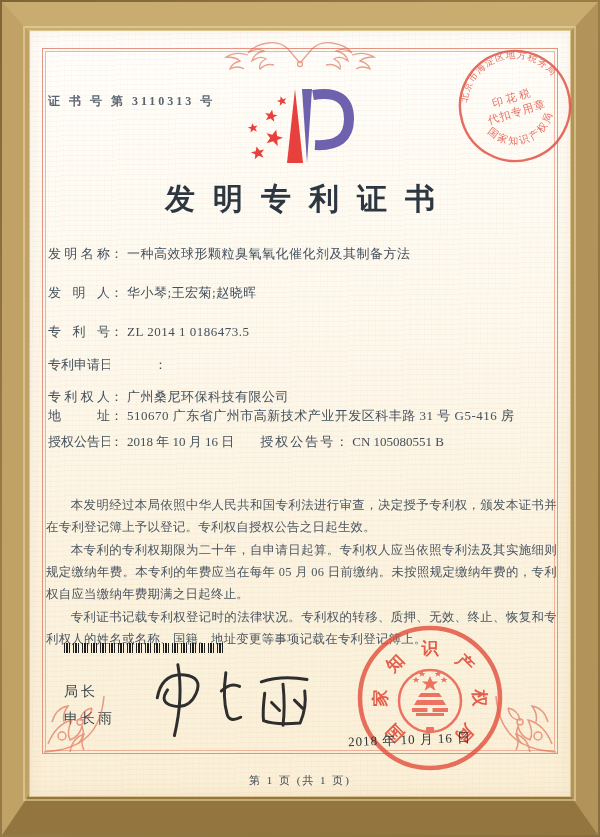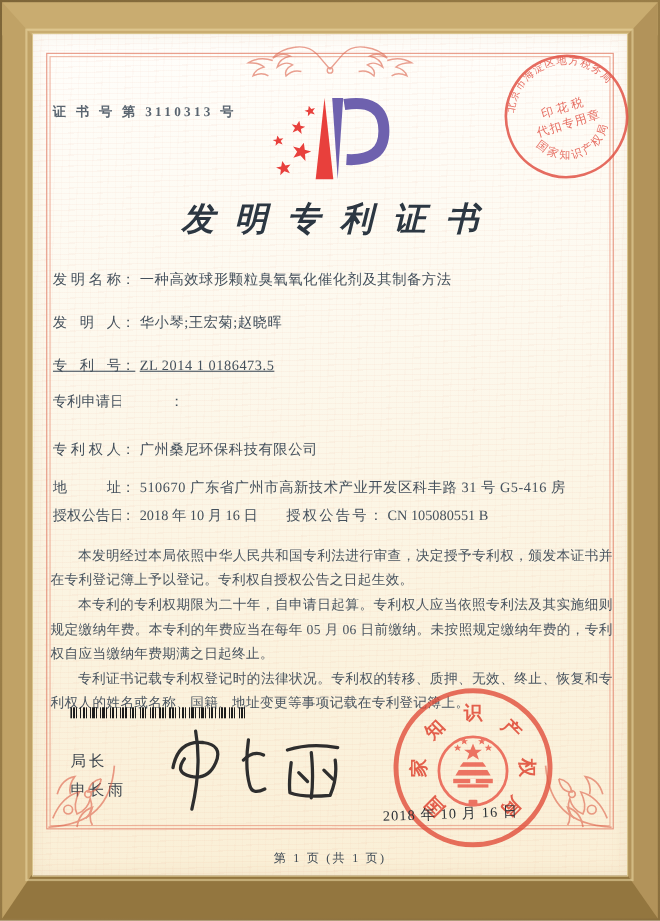--- a/index.html
+++ b/index.html
@@ -33,33 +33,33 @@
   .content{position:absolute;inset:0;color:#49545f;}
   
   .cert-no{
     position:absolute;left:18px;top:62px;font-size:12px;color:#5a6570;
     letter-spacing:3px;
     font-weight:bold;
   }
   .logo{position:absolute;left:208px;top:50px;}
   .title{
     position:absolute;left:0;right:0;top:148px;text-align:center;
-    font-size:30px;font-weight:700;color:#2c3742;letter-spacing:18px;text-indent:18px;font-style:italic;
+    font-size:30px;font-weight:700;color:#2c3742;letter-spacing:18px;text-indent:18px;
   }
   
   .fields{position:absolute;left:18px;right:14px;top:214px;font-size:13px;color:#44505c;}
   .frow{display:flex;align-items:flex-start;line-height:1.45;}
   .flabel{
     display:inline-block;width:62px;flex:0 0 62px;
     text-align:justify;text-align-last:justify;white-space:nowrap;overflow:hidden;
   }
   .colon{flex:0 0 auto;margin-right:4px;}
   .fvalue{flex:1 1 auto;letter-spacing:.5px;}
-  .r1{margin-bottom:20px;} .r2{margin-bottom:20px;} .r3{margin-bottom:14px;text-decoration:underline;}
-  .r4{margin-bottom:26px;gap:44px;} .r5{margin-bottom:15px;} .r6{margin-bottom:7px;}
+  .r1{margin-bottom:20px;} .r2{margin-bottom:20px;} .r3{margin-bottom:14px;}
+  .r4{margin-bottom:14px;gap:44px;} .r5{margin-bottom:0;} .r6{margin-bottom:7px;}
   .grant-row .group{display:flex;justify-content:space-between;}
   .grant-row .group2{margin-left:26px;}
   .grant-row .flabel2{flex:0 0 auto;letter-spacing:2px;}
   
   .body-text{
     position:absolute;left:16px;right:13px;top:463px;
     font-size:12.4px;line-height:1.78;color:#4a5560;text-align:justify;
   }
   .body-text p{margin:0 0 1px;text-indent:2em;letter-spacing:.3px;}
   

